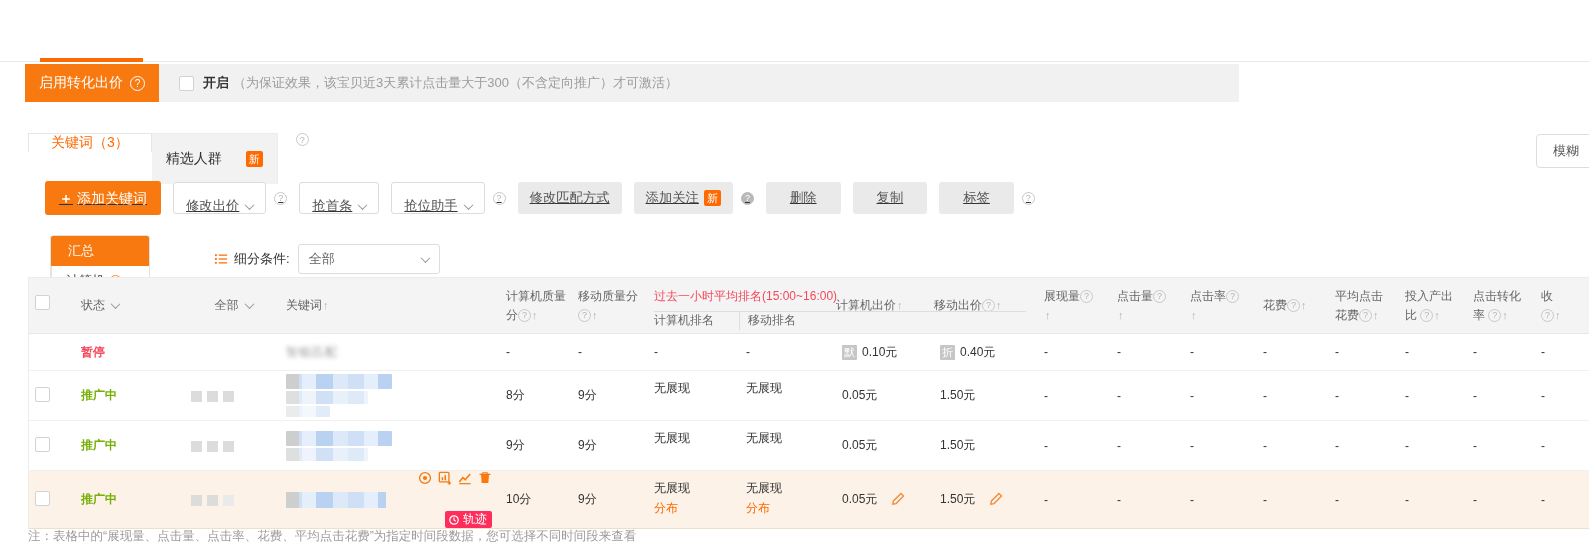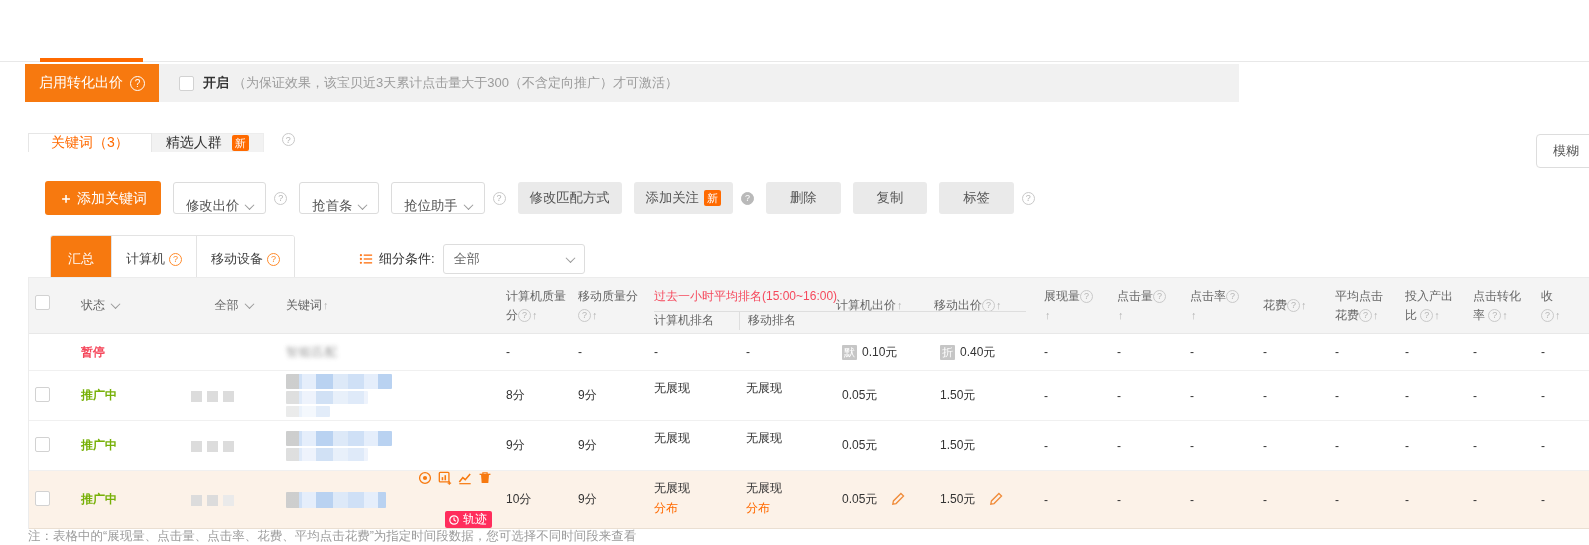--- a/index.html
+++ b/index.html
@@ -18,37 +18,37 @@
   .strip { position:absolute; top:64px; left:25px; width:1214px; height:38px; background:#f1f1f1; display:flex; align-items:center; }
   .conv-btn { height:38px; background:#f7790f; color:#fff; font-size:14px; padding:0 14px; display:flex; align-items:center; gap:7px; border:none; cursor:pointer; font-family:inherit; }
   .strip .checkbox { margin-left:20px; }
   .conv-on { margin-left:9px; font-size:13px; color:#333; font-weight:700; }
   .conv-note { margin-left:4px; font-size:13px; color:#9b9b9b; }
 
   
   .subtabs { position:absolute; top:133px; left:28px; display:flex; align-items:flex-start; height:44px; }
   .subtab { font-size:14px; display:flex; align-items:center; cursor:pointer; }
   .subtab.active { background:#fff; color:#ff6a00; border:1px solid #e6e6e6; border-bottom:none; padding:0 22px; }
-  .subtab.plain { background:#f2f2f2; color:#333; padding:0 14px; gap:5px; border-top:1px solid #ededed; border-right:1px solid #ededed; }
+  .subtab.plain { background:#f2f2f2; color:#333; padding:16px 14px; gap:19px; border-top:1px solid #ededed; border-right:1px solid #ededed; }
   .overlap-note { margin-left:18px; font-size:13px; color:#9b9b9b; display:flex; align-items:center; gap:3px; }
   .blur-btn { position:absolute; top:134px; left:1536px; height:34px; line-height:32px; background:#fff; border:1px solid #ddd; border-radius:4px; padding:0 16px; font-size:13px; color:#555; white-space:nowrap; cursor:pointer; }
 
   
-  .toolbar { position:absolute; top:181px; left:45px; display:flex; align-items:center; font-size:13px; }
+  .toolbar { position:absolute; top:181px; left:45px; display:flex; align-items:center; font-size:13px;text-decoration:underline; }
   .btn { height:32px; line-height:30px; border-radius:3px; cursor:pointer; white-space:nowrap; }
   .btn-orange { height:34px; line-height:34px; background:#f7790f; color:#fff; font-size:14px; padding:0 14px; border:none; }
   .btn-orange .plus { font-weight:700; margin-right:4px; }
   .btn-outline { background:#fff; border:1px solid #dcdcdc; color:#555; padding:8px 12px; margin-left:12px; }
   .btn-grey { background:#eaeaea; border:none; color:#555; padding:0 24px; margin-left:12px; }
   .btn-grey.tight { padding:0 12px;margin-left:12px; }
   .tb-q { margin-left:8px; }
 
   
   .devrow { position:absolute; top:235px; left:50px; display:flex; align-items:center; font-size:13px; }
-  .seg { display:flex; border:1px solid #e3e3e3; border-radius:3px; overflow:hidden; height:48px; }
+  .seg { display:flex; border:1px solid #e3e3e3; border-radius:3px; overflow:hidden; height:48px;flex-direction:column; }
   .seg-item { line-height:30px; padding:0 14px; display:flex; align-items:center; gap:4px; background:#fff; color:#444; border-left:1px solid #e3e3e3; cursor:pointer; }
   .seg-item:first-child { border-left:none; }
   .seg-item.active { background:#f7790f; color:#fff; padding:0 17px; }
   .filter-label { margin-left:30px; color:#333; display:flex; align-items:center; gap:6px; }
   .select { width:142px; height:30px; border:1px solid #ddd; border-radius:3px; margin-left:8px; padding:0 10px; display:flex; align-items:center; justify-content:space-between; color:#666; cursor:pointer; background:#fff; }
 
   
   .q { display:inline-flex; width:13px; height:13px; border:1px solid #c9c9c9; border-radius:50%; color:#b5b5b5; font-size:9px; align-items:center; justify-content:center; flex:none; vertical-align:1px; }
   .q.orange { border-color:#ff8a2b; color:#ff8a2b; }
   .q.fill { background:#b9b9b9; border-color:#b9b9b9; color:#fff; }

